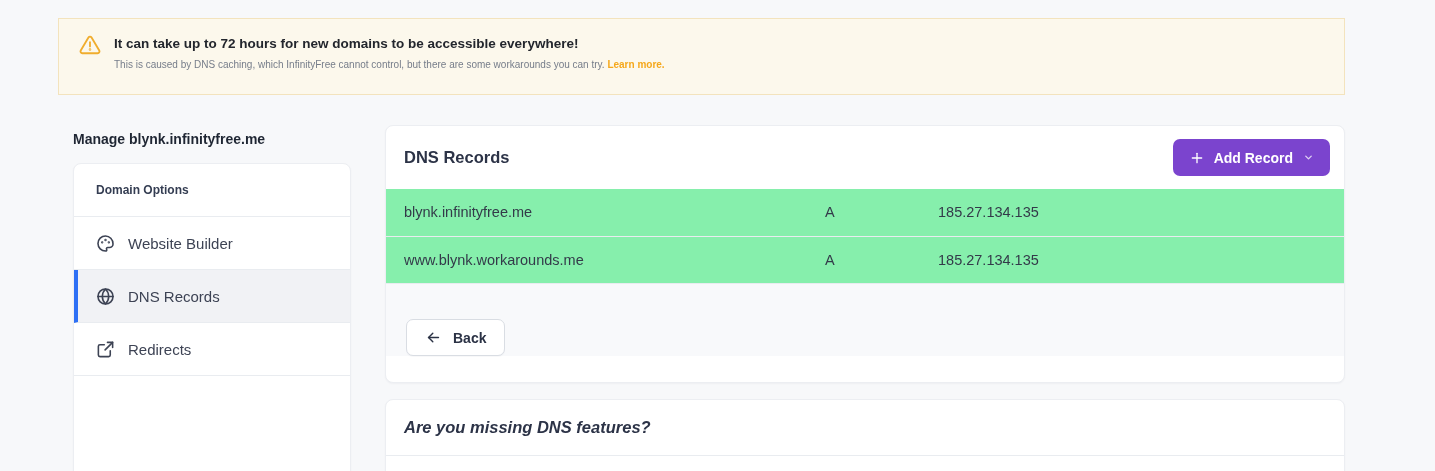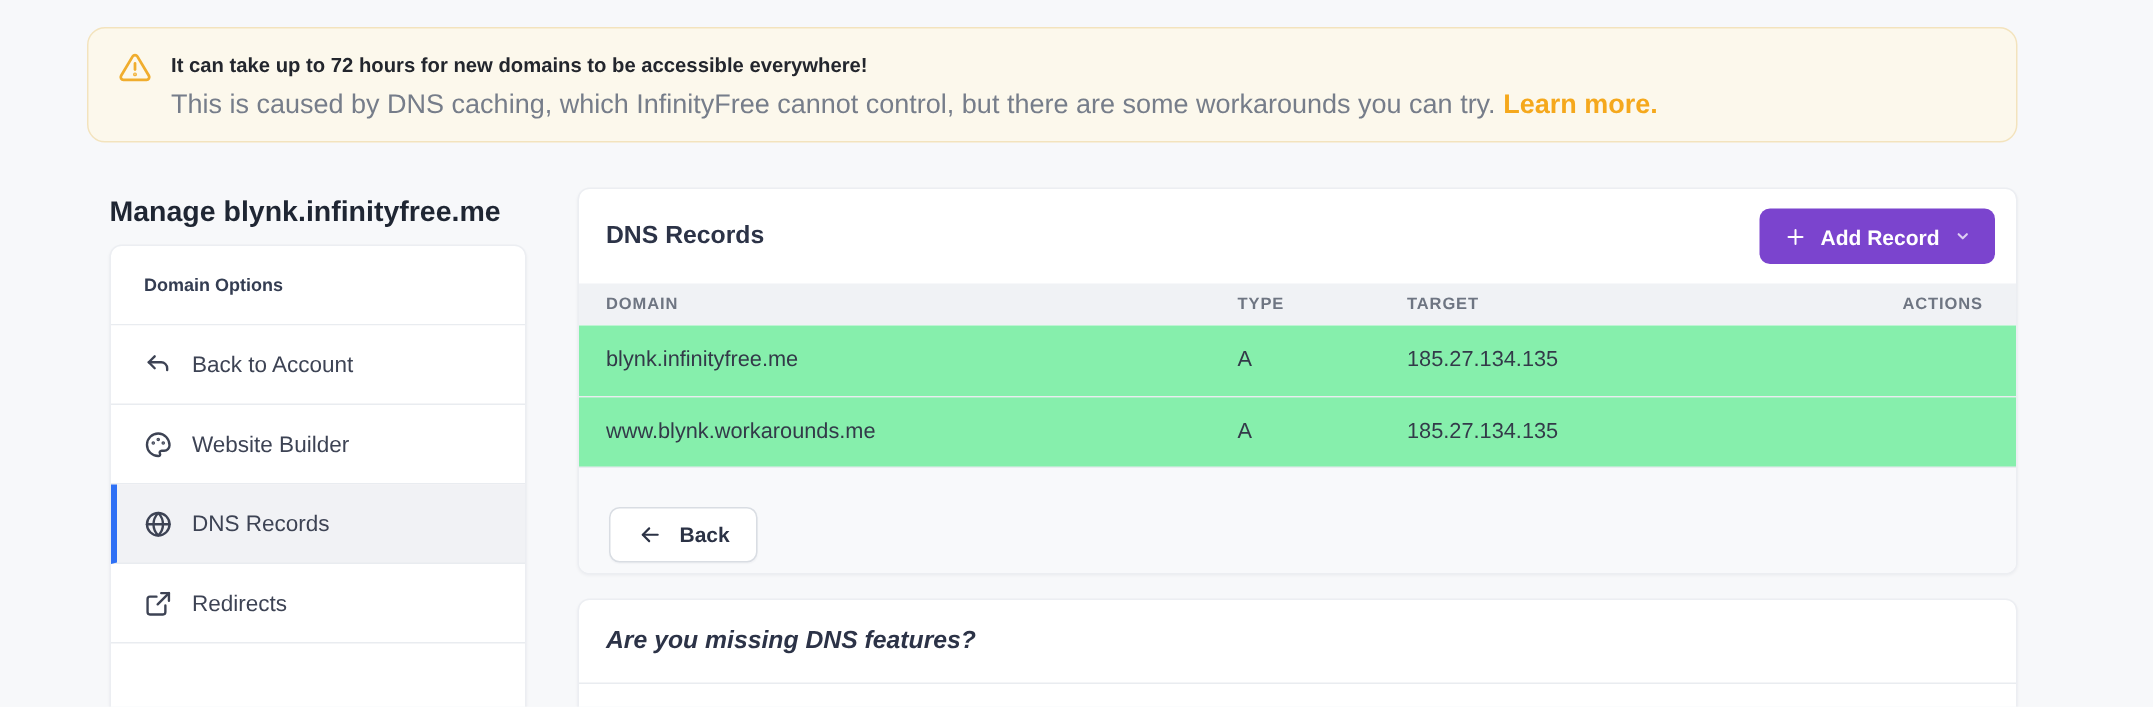--- a/index.html
+++ b/index.html
@@ -14,30 +14,30 @@
   body{
     background:var(--page-bg);
     font-family:"Liberation Sans", sans-serif;
     color:var(--text-dark);
     position:relative;
   }
   
   .alert{
     position:absolute; left:58px; top:18px; width:1287px; height:77px;
     background:var(--alert-bg); border:1px solid var(--alert-border);
-    border-radius:12px; display:flex; align-items:flex-start; padding:14px 20px;
+    border-radius:0; display:flex; align-items:flex-start; padding:14px 20px;
   }
   .alert-icon{flex:0 0 auto; margin-top:1px;}
   .alert-text{margin-left:13px; line-height:1.0;}
   .alert-title{font-size:13.5px; font-weight:bold; color:#23262d; padding-top:4px;}
-  .alert-body{font-size:18px; color:var(--text-gray); margin-top:9px;}
+  .alert-body{font-size:10px; color:var(--text-gray); margin-top:9px;}
   .alert-link{color:var(--link-orange); font-weight:bold; cursor:pointer; text-decoration:none;}
   
   .manage-title{
-    position:absolute; left:73px; top:131px; font-size:19px; font-weight:bold; color:#1f2633;
+    position:absolute; left:73px; top:131px; font-size:14px; font-weight:bold; color:#1f2633;
   }
   .side-card{
     position:absolute; left:73px; top:163px; width:278px; height:372px;
     background:var(--card-bg); border:1px solid var(--card-border); border-radius:8px;
     box-shadow:0 1px 2px rgba(20,30,60,.04); overflow:hidden;
   }
   .side-header{
     height:53px; display:flex; align-items:center; padding:0 22px;
     font-size:12px; font-weight:bold; color:#343d52; border-bottom:1px solid var(--divider);
   }
@@ -76,21 +76,21 @@
     height:28px; background:#f0f2f5;
     font-size:11px; font-weight:bold; letter-spacing:.6px; color:var(--th-gray);
   }
   .thead > div, .trow > div{padding-left:18px;}
   .thead > div:last-child, .trow > div:last-child{text-align:right; padding-right:22px;}
   .trow{
     height:47.5px; background:#86efac; border-bottom:1px solid var(--divider);
     font-size:14.5px; color:#333a49;
   }
   .card-footer{
-    height:72px; background:var(--footer-bg); display:flex; align-items:center; padding:16px 0 0 20px;
+    height:72px; background:var(--footer-bg); display:flex; align-items:flex-end; padding:16px 0 0 20px;
   }
   .btn-back{
     display:flex; align-items:center; gap:11px; height:37px; padding:0 18px;
     background:#fff; border:1px solid #d9dde3; border-radius:7px;
     font-family:inherit; font-size:14px; font-weight:bold; color:#2b3245; cursor:pointer;
     box-shadow:0 1px 1px rgba(20,30,60,.03);
   }
   .features-card{
     position:absolute; left:385px; top:399px; width:960px; height:130px;
     background:var(--card-bg); border:1px solid var(--card-border); border-radius:8px;
@@ -117,29 +117,20 @@
     <div class="alert-title">It can take up to 72 hours for new domains to be accessible everywhere!</div>
     <div class="alert-body"><span>This is caused by DNS caching, which InfinityFree cannot control, but there are some workarounds you can try.</span> <a class="alert-link">Learn more.</a></div>
   </div>
 </div>
 
 <div class="manage-title">Manage blynk.infinityfree.me</div>
 
 <div class="side-card">
   <div class="side-header">Domain Options</div>
 
-  <div class="side-item">
-    <span class="ic">
-      <svg width="19" height="19" viewBox="0 0 24 24" fill="none" stroke="#3d4354" stroke-width="2" stroke-linecap="round" stroke-linejoin="round">
-        <polyline points="9 4.5 4 9.5 9 14.5"></polyline>
-        <path d="M4 9.5h10.5a5 5 0 0 1 5 5v1.5"></path>
-      </svg>
-    </span>
-    <span>Back to Account</span>
-  </div>
 
 
   <div class="side-item">
     <span class="ic">
       <svg width="19" height="19" viewBox="0 0 24 24" fill="none" stroke="#3d4354" stroke-width="2" stroke-linecap="round" stroke-linejoin="round">
         <path d="M12 2.5a9.5 9.5 0 1 0 0 19c1.4 0 2-1 1.4-2.1-.6-1.1.1-2.4 1.5-2.4h2.1a4.5 4.5 0 0 0 4.5-4.5c0-5.5-4.3-10-9.5-10z"></path>
         <circle cx="7.8" cy="10.5" r="0.5" fill="#3d4354"></circle>
         <circle cx="12" cy="7.5" r="0.5" fill="#3d4354"></circle>
         <circle cx="16.2" cy="10.5" r="0.5" fill="#3d4354"></circle>
       </svg>
@@ -183,26 +174,20 @@
       <span>Add Record</span>
       <span class="chev">
         <svg width="11" height="11" viewBox="0 0 24 24" fill="none" stroke="#ffffff" stroke-width="3" stroke-linecap="round" stroke-linejoin="round">
           <polyline points="6 9 12 15 18 9"></polyline>
         </svg>
       </span>
     </button>
   </div>
 
   <div class="tbl">
-    <div class="thead">
-      <div>DOMAIN</div>
-      <div>TYPE</div>
-      <div>TARGET</div>
-      <div>ACTIONS</div>
-    </div>
     <div class="trow">
       <div>blynk.infinityfree.me</div>
       <div>A</div>
       <div>185.27.134.135</div>
       <div></div>
     </div>
     <div class="trow">
       <div>www.blynk.workarounds.me</div>
       <div>A</div>
       <div>185.27.134.135</div>

